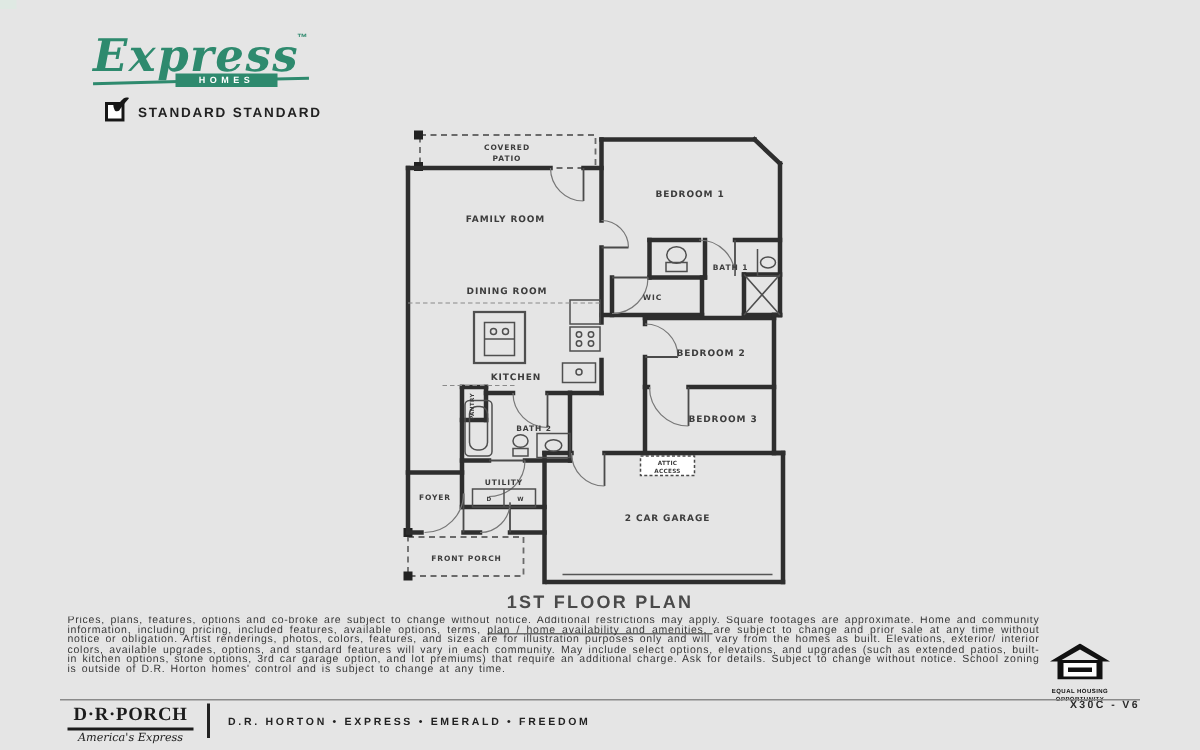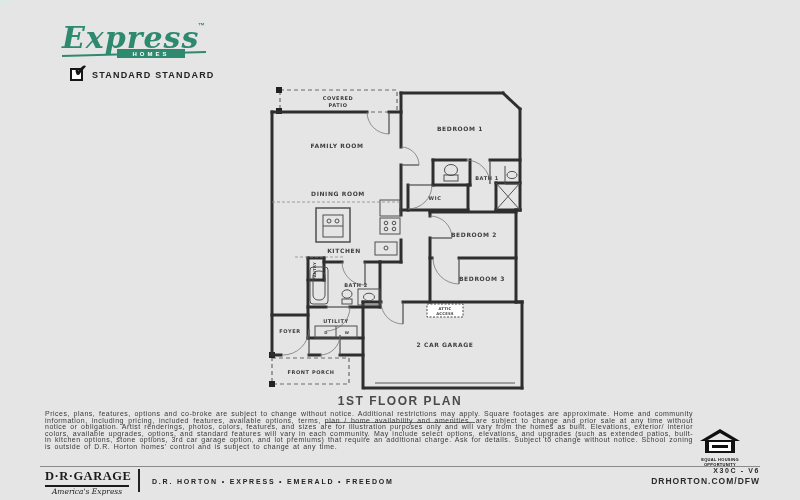--- a/index.html
+++ b/index.html
@@ -253,24 +253,23 @@
     </svg>
     <div class="eho-text">
       <div>EQUAL HOUSING</div>
       <div>OPPORTUNITY</div>
     </div>
   </div>
 
   <div class="footer-rule"></div>
 
   <div class="drh-logo">
-    <div class="drh-name">D·R·GARAGE</div>
+    <div class="drh-name">D·R·PORCH</div>
     <div class="drh-tagline">America's Express</div>
   </div>
   <div class="footer-divider"></div>
   <div class="footer-brands">D.R. HORTON • EXPRESS • EMERALD • FREEDOM</div>
 
   <div class="footer-right">
     <div class="plan-code">X30C - V6</div>
-    <div class="site-url">DRHORTON.COM/DFW</div>
   </div>
 
 </div>
 
 </body></html>

